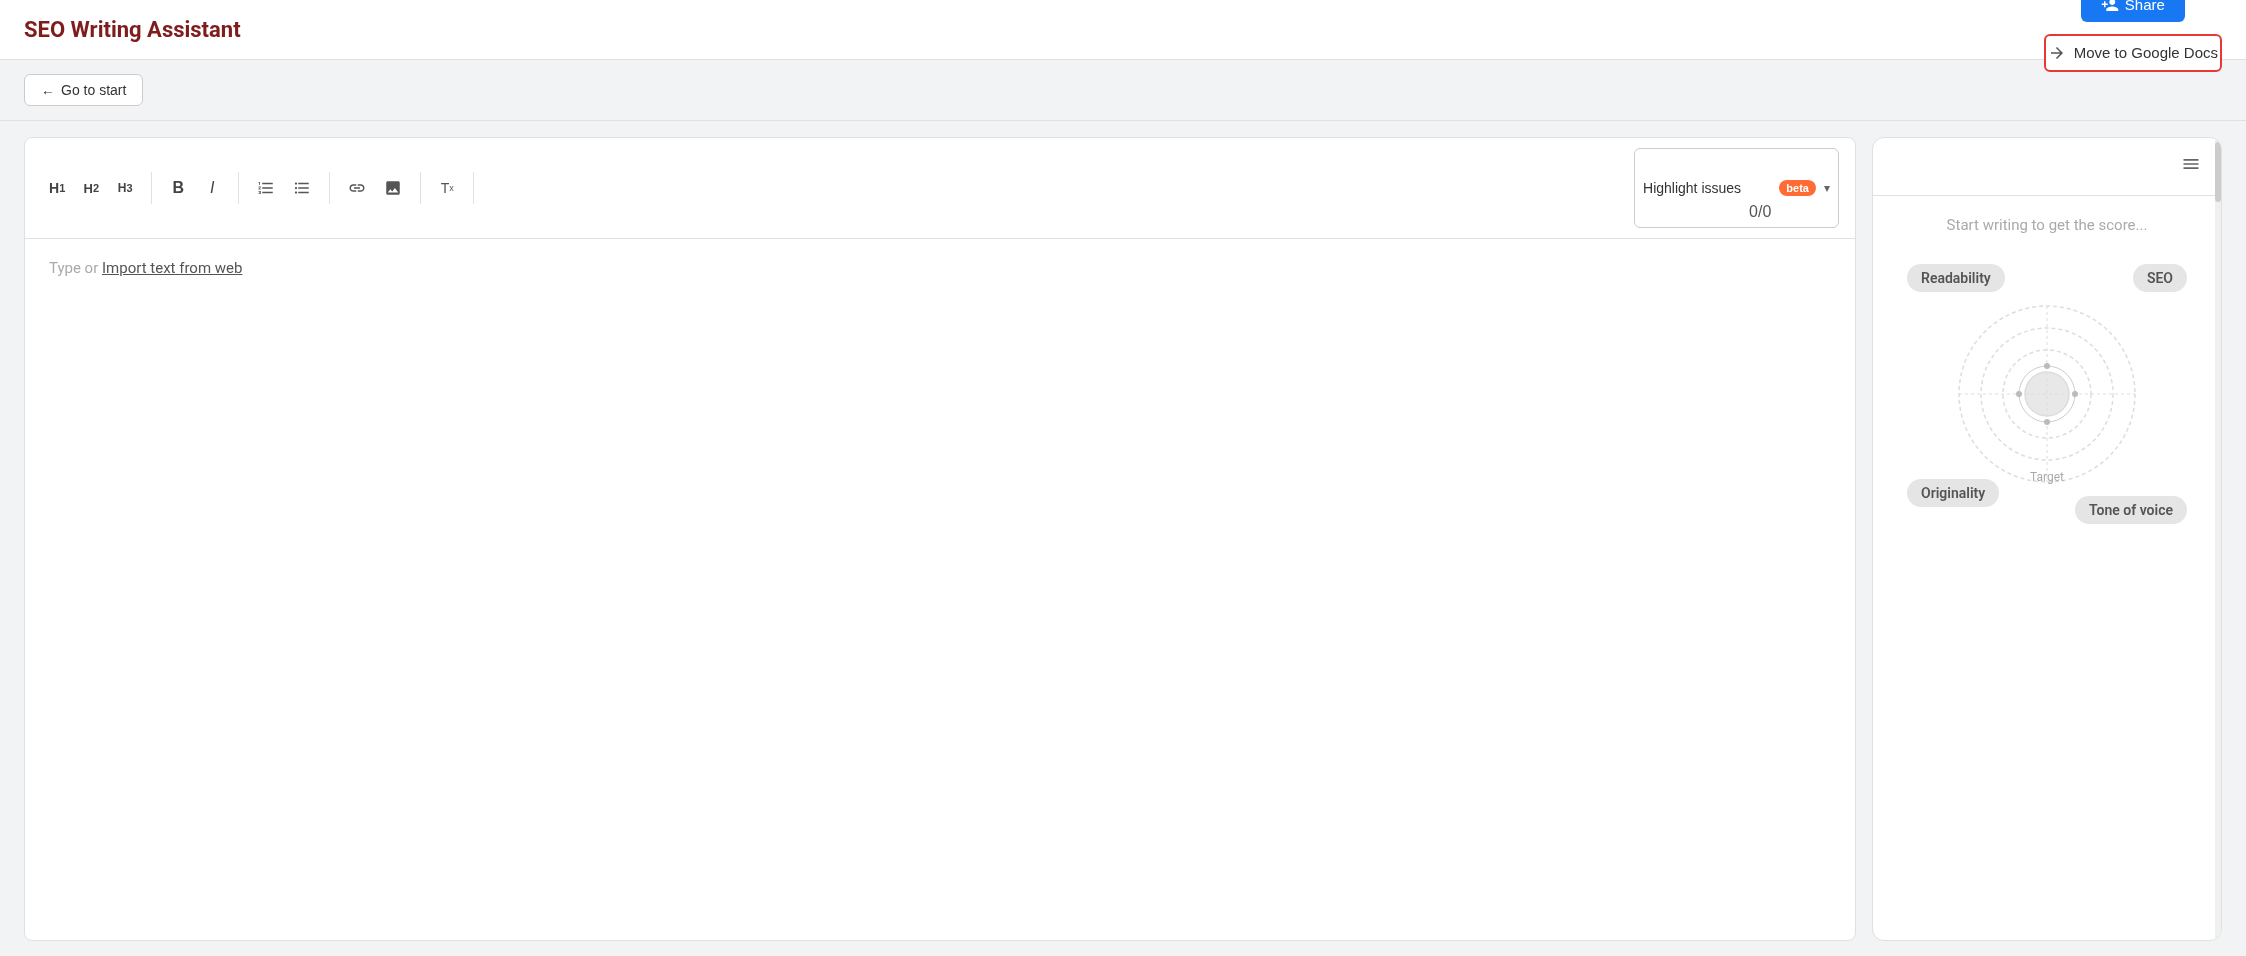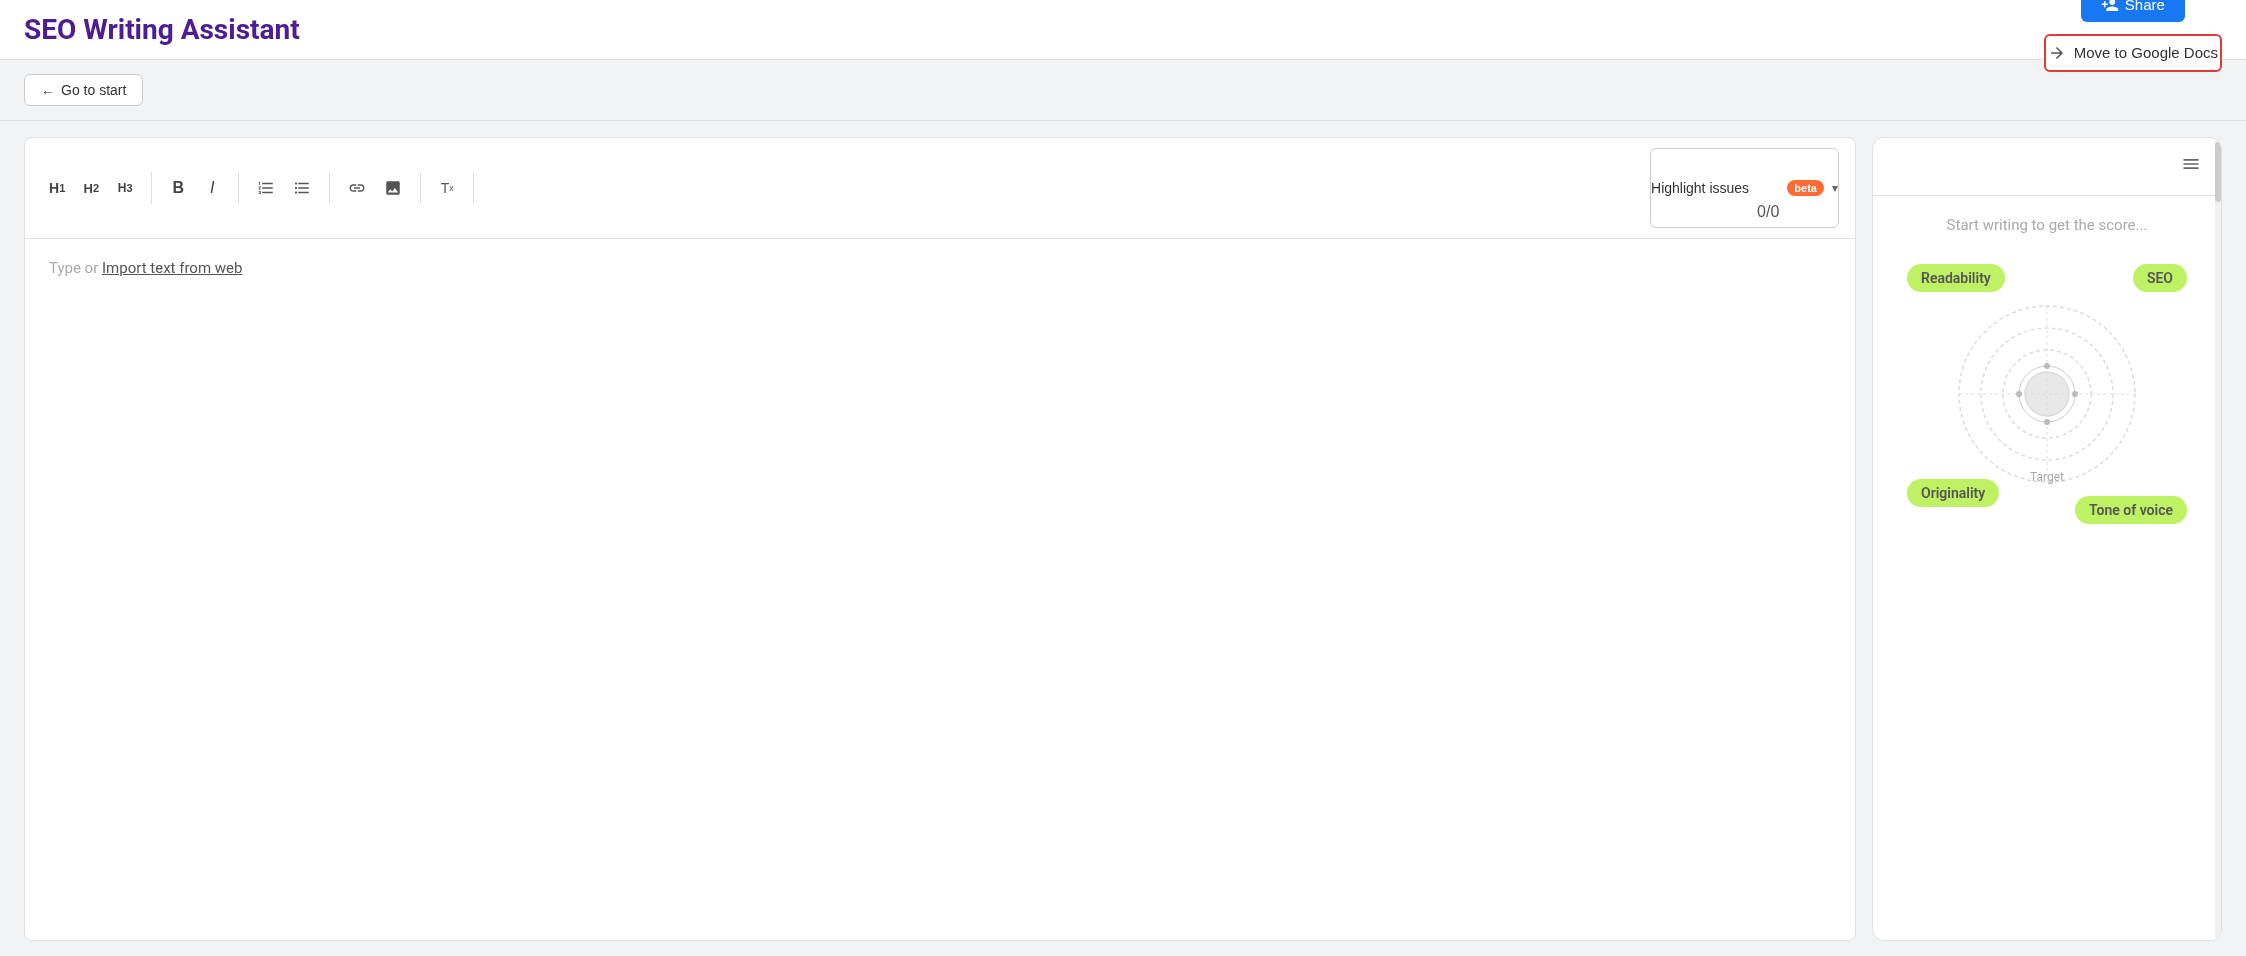--- a/index.html
+++ b/index.html
@@ -13,23 +13,23 @@
     .header {
       background: #fff;
       border-bottom: 1px solid #e0e0e0;
       display: flex;
       align-items: center;
       justify-content: space-between;
       padding: 0 24px;
       height: 60px;
     }
     .header-title {
-      font-size: 28px;
+      font-size: 22px;
       font-weight: 700;
-      color: #4c1d95;
+      color: #7f1d1d;
     }
     .header-actions {
       display: flex;
       align-items: center;
       gap: 12px;
       flex-direction: column;
     }
     .btn-share {
       background: #1877f2;
       color: #fff;
@@ -137,21 +137,21 @@
     .toolbar-btn.italic { font-style: italic; font-size: 15px; }
 
     .toolbar-spacer { flex: 1; }
 
     .highlight-issues-btn {
       display: flex;
       align-items: center;
       gap: 8px;
       border: 1px solid #ccc;
       border-radius: 6px;
-      padding: 6px 0;
+      padding: 6px 8px;
       background: #fff;
       cursor: pointer;
       font-size: 14px;
       color: #333;
     }
     .beta-badge {
       background: #ff6b35;
       color: #fff;
       font-size: 11px;
       font-weight: 600;
@@ -228,21 +228,21 @@
     .radar-container {
       position: relative;
       width: 260px;
       height: 260px;
     }
     .radar-label {
       position: absolute;
       font-size: 14px;
       font-weight: 600;
       color: #555;
-      background: #bef264;
+      background: #e5e5e5;
       border-radius: 16px;
       padding: 6px 14px;
     }
     .label-readability { top: 0; left: -10px; }
     .label-seo { top: 0; right: -10px; }
     .label-originality { bottom: 17px; left: -10px; }
     .label-tone { bottom: 0; right: -10px; }
     .label-target {
       position: absolute;
       font-size: 12px;

